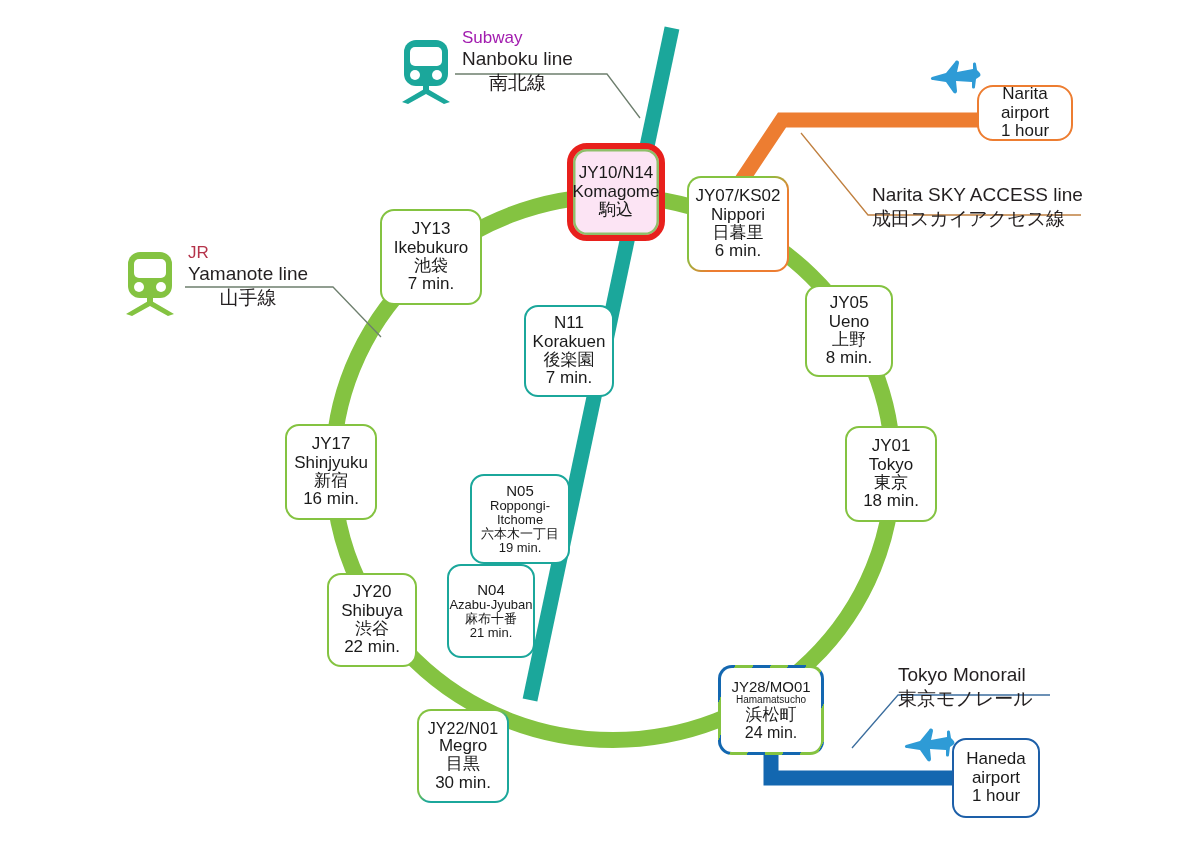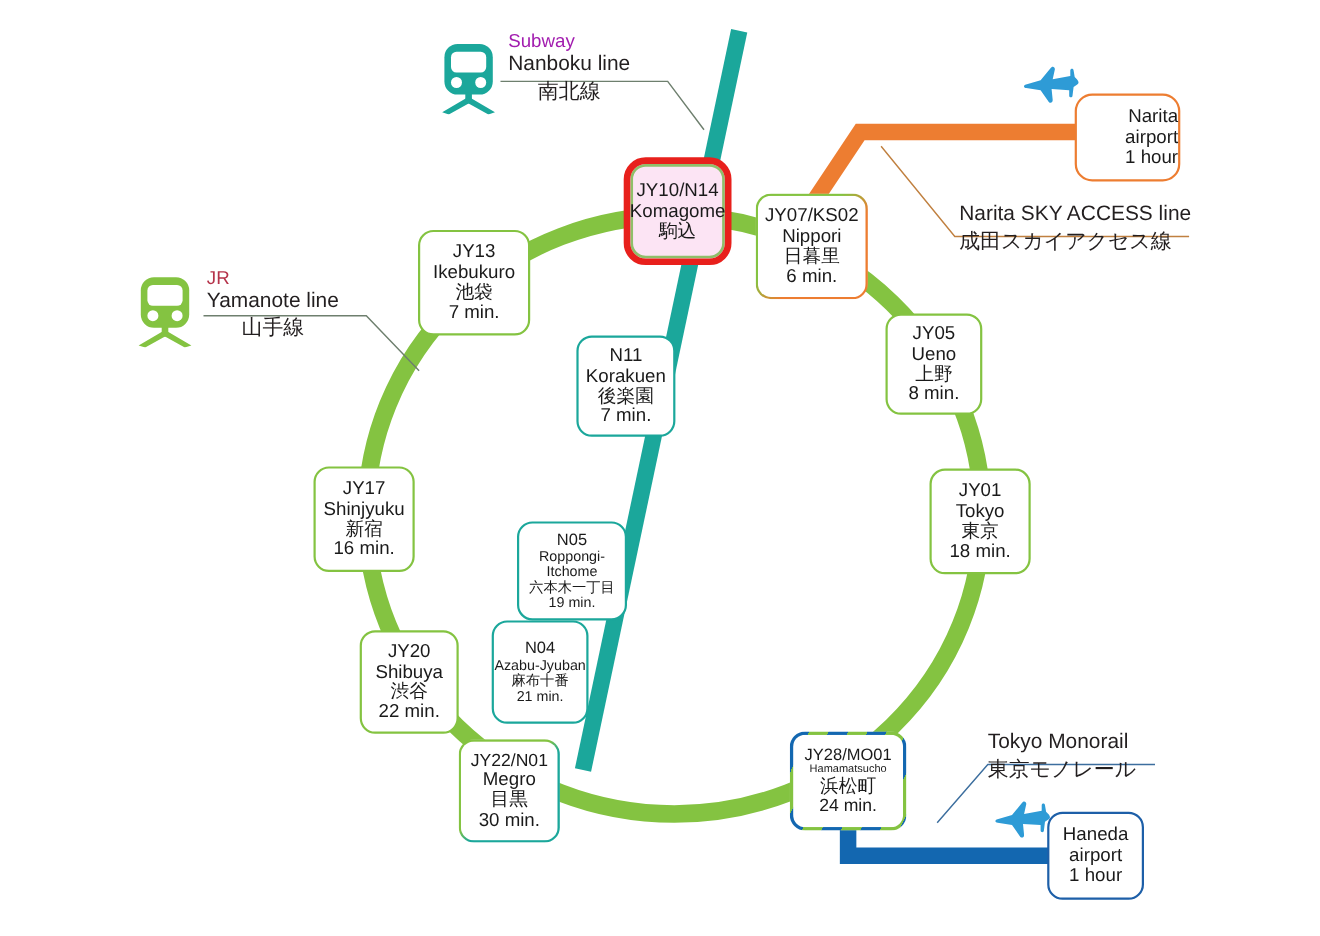--- a/index.html
+++ b/index.html
@@ -155,21 +155,21 @@
     <div class="min">18 min.</div>
   </div>
 
   <div class="node small dual-gb" style="left:718px;top:665px;width:106px;height:90px;border-radius:14px;">
     <div class="code" style="font-size:15px">JY28/MO01</div>
     <div class="en" style="font-size:10px">Hamamatsucho</div>
     <div class="jp" style="font-size:17px">浜松町</div>
     <div class="min" style="font-size:16px">24 min.</div>
   </div>
 
-  <div class="node dual-gt" style="left:417px;top:672px;width:92px;height:94px;border-radius:14px;">
+  <div class="node dual-gt" style="left:417px;top:709px;width:92px;height:94px;border-radius:14px;">
     <div class="code" style="font-size:16px">JY22/N01</div>
     <div class="en">Megro</div>
     <div class="jp">目黒</div>
     <div class="min">30 min.</div>
   </div>
 
   <div class="node green-node" style="left:327px;top:573px;width:90px;height:94px;">
     <div class="code">JY20</div>
     <div class="en">Shibuya</div>
     <div class="jp">渋谷</div>
@@ -197,21 +197,21 @@
     <div class="min">19 min.</div>
   </div>
 
   <div class="node tiny teal-node" style="left:447px;top:564px;width:88px;height:94px;">
     <div class="code">N04</div>
     <div class="en" style="line-height:1.05">Azabu-Jyuban</div>
     <div class="jp">麻布十番</div>
     <div class="min">21 min.</div>
   </div>
 
-  <div class="node orange-node" style="left:977px;top:85px;width:96px;height:80px;align-items:flex-end;">
+  <div class="node orange-node" style="left:977px;top:85px;width:96px;height:56px;">
     <div class="en">Narita</div>
     <div class="en">airport</div>
     <div class="en">1 hour</div>
   </div>
   <svg class="icon-plane" style="left:929px;top:58px;" width="52" height="42" viewBox="0 0 52 42">
     <g fill="#2E9BD6">
       <path d="M4 22 C2 22 1 20 3 19 L17 15 L26 4 C27 2 30 2 30 5 L28 14 L44 11 L44 6 C44 4 47 4 47 6 L48 12 L50 14 C52 16 52 18 50 19 L47 21 L46 29 C46 31 43 31 43 29 L43 24 L27 23 L28 33 C28 36 25 36 24 34 L17 24 Z"></path>
     </g>
   </svg>
 

